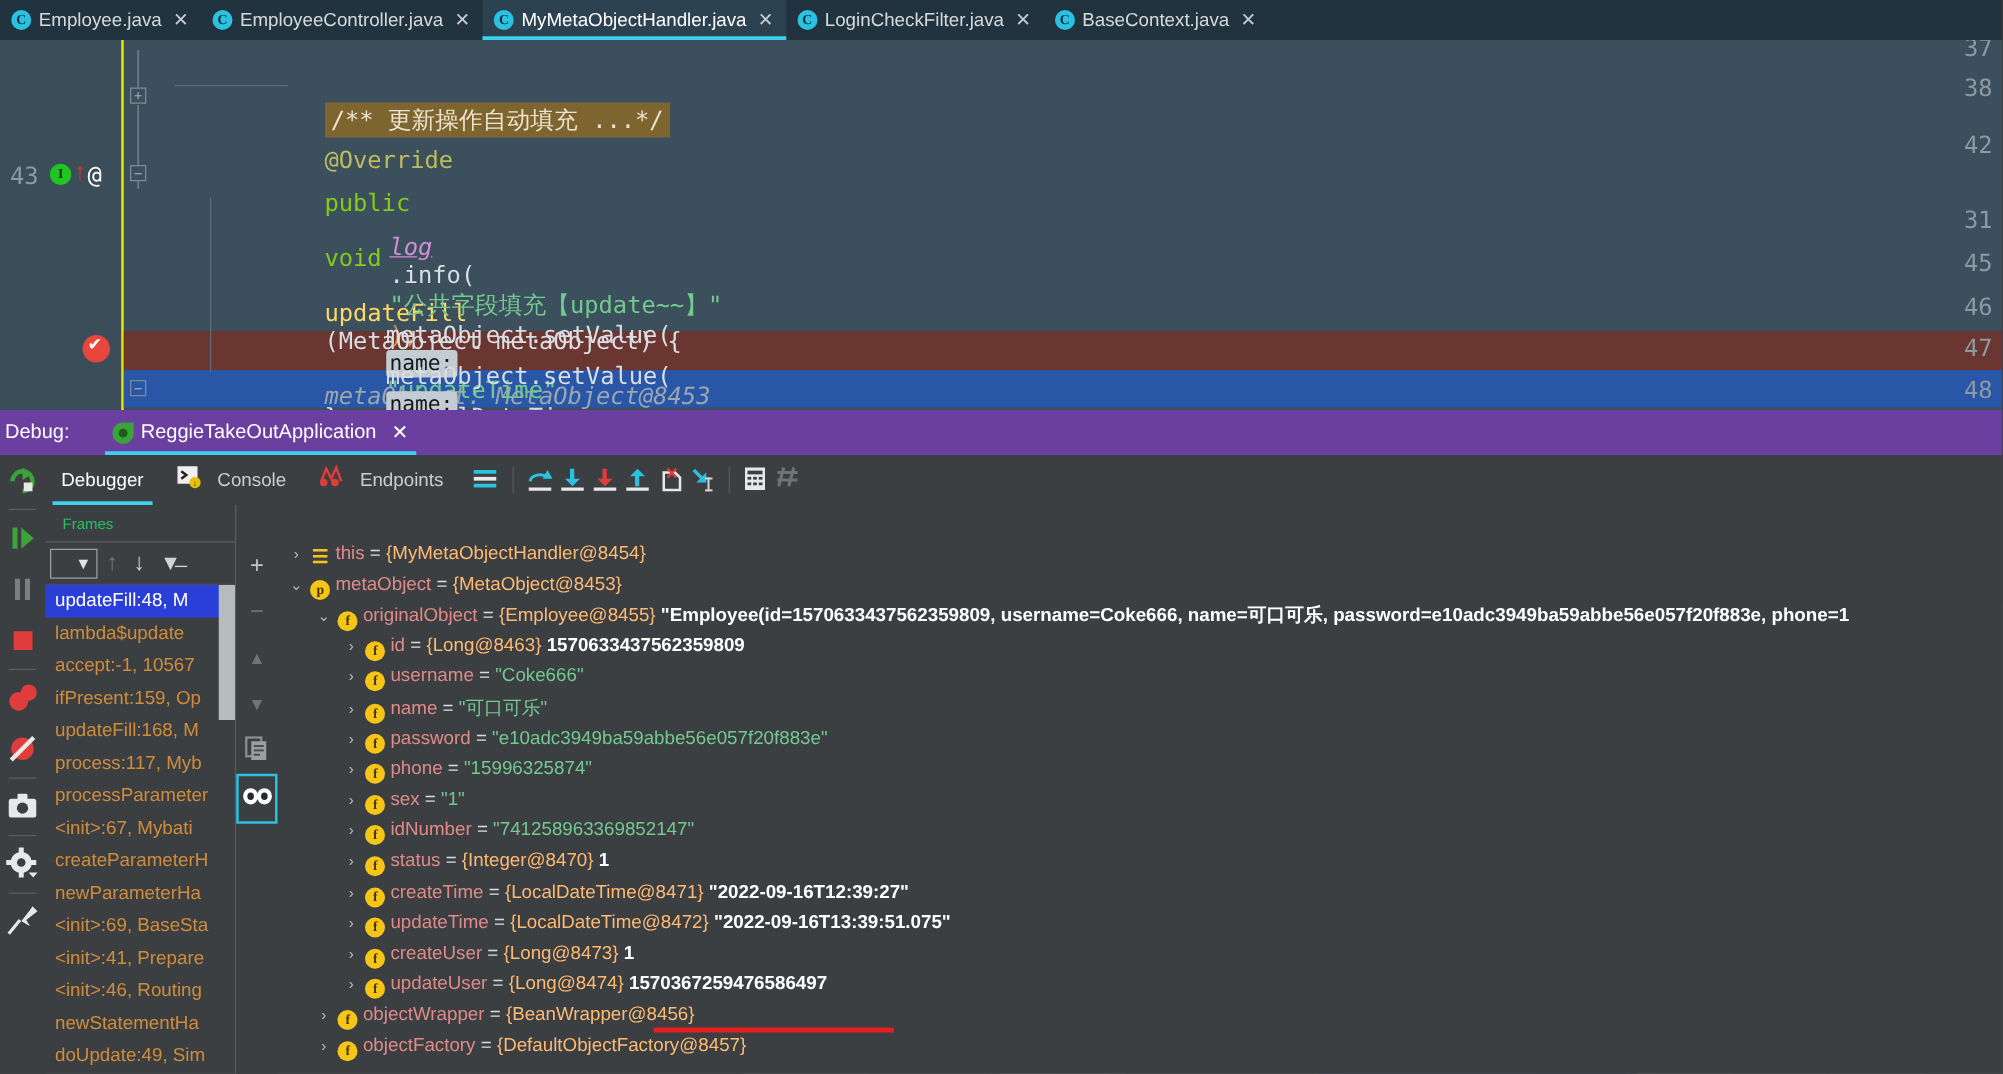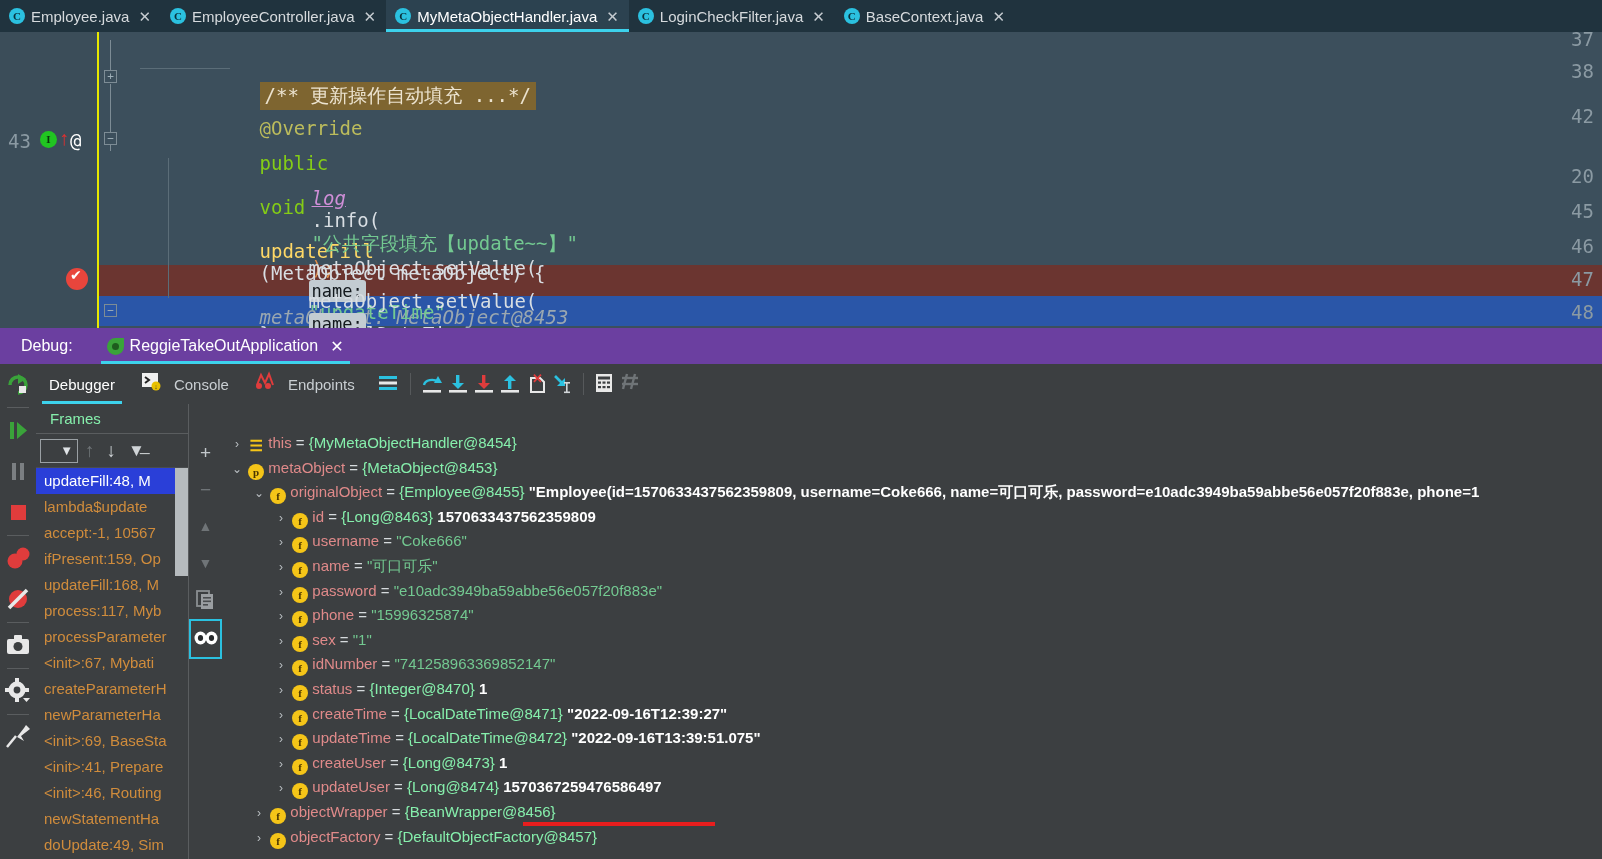--- a/index.html
+++ b/index.html
@@ -63,21 +63,21 @@
   .foldbox { position:absolute; width:13px; height:13px; border:1px solid #7d8c95;
     color:#9fb0b9; font-size:11px; line-height:11px; text-align:center;
     font-family:"DejaVu Sans Mono", monospace; }
   .foldstem { position:absolute; width:1px; background:#7d8c95; }
   .indentline { position:absolute; width:1px; background:#5b6d78; }
 
   
   .debughdr { position:absolute; left:0; top:328px; width:1602px; height:36px;
     background:#6b3fa0; display:flex; align-items:center; color:#ffffff;
     font-size:16px; }
-  .debughdr .lbl { margin-left:21px; }
+  .debughdr .lbl { margin-left:4px; }
   .dtab { position:relative; display:flex; align-items:center; gap:6px;
     margin-left:28px; height:36px; padding:0 6px; }
   .dtab:after { content:""; position:absolute; left:0; right:0; bottom:0;
     height:3px; background:#3dd2ec; }
   .leaficon { width:17px; height:17px; border-radius:50% 0 50% 50%;
     background:#3aa33a; position:relative; }
   .leaficon:after { content:""; position:absolute; left:5px; top:5px;
     width:7px; height:7px; border-radius:50%; background:#1e5c1e; }
 
   
@@ -95,21 +95,21 @@
   .dbgtab.sel:after { content:""; position:absolute; left:6px; right:6px;
     bottom:0; height:3px; background:#3dd2ec; }
   .vsep { width:1px; height:22px; background:#56595b; margin:0 8px; }
   .ticon { width:26px; height:26px; position:relative; display:inline-block; }
 
   
   .framespanel { position:absolute; left:36px; top:404px; width:152px;
     height:455px; }
   .varsdivider { position:absolute; left:188px; top:404px; width:1px;
     height:455px; background:#5a5d5f; }
-  .panelhdr { height:30px; color:#86efac; font-size:15px; display:flex;
+  .panelhdr { height:30px; color:#22c55e; font-size:12px; display:flex;
     align-items:center; padding-left:14px; border-bottom:1px solid #5a5d5f;}
   .framestb { height:34px; display:flex; align-items:center; gap:2px;
     padding-left:4px; border-bottom:1px solid #4a4d4f; }
   .threadsel { width:38px; height:24px; border:1px solid #9aa0a4;
     display:flex; align-items:center; justify-content:flex-end;
     padding-right:4px; color:#dfe3e6; font-size:9px; }
   .frameslist { position:relative; overflow:hidden; height:391px; }
   .frame { height:26px; line-height:26px; padding-left:8px; font-size:15px;
     color:#d08c3c; white-space:nowrap; overflow:hidden; }
   .frame.sel { background:#2a3fd8; color:#ffffff; }
@@ -134,21 +134,21 @@
   .chev { display:inline-block; width:14px; color:#b9bec2; font-size:12px;
     text-align:center; }
   .vic { display:inline-block; width:16px; height:16px; border-radius:50%;
     background:#f5c518; color:#4a3500; font-size:11px; font-weight:bold;
     text-align:center; line-height:16px; vertical-align:-3px;
     font-family:"Liberation Serif", serif; }
   .vic.hamb { border-radius:2px; background:transparent; color:#f5c518;
     font-size:15px; line-height:15px; }
   .vname { color:#e08a8a; }
   .veq { color:#d6dadd; }
-  .vtype { color:#86efac;text-align:center; }
+  .vtype { color:#fdba74;text-align:center; }
   .vstr { color:#73c991; }
   .vnum { color:#ffffff; font-weight:bold; }
   .redunder { position:absolute; height:4px; background:#e81e1e; }
 
   
   .bgimage { position:absolute; left:0; top:364px; width:1602px; height:495px;
     z-index:-1; overflow:hidden; background:#5a5e62; }
   .wm { position:absolute; right:28px; bottom:14px; color:#c9cdd0;
     font-size:17px; white-space:nowrap; }
 </style>
@@ -231,21 +231,21 @@
     <div class="gutter"></div>
     <div class="yellowline"></div>
 
     <div class="rowhl-red" style="top:233px;"></div>
     <div class="rowhl-blue" style="top:264px;"></div>
 
     <div class="lineno" style="top:-4px;">37</div>
     <div class="lineno" style="top:28px;">38</div>
     <div class="lineno" style="top:73px;">42</div>
     <div class="lineno" style="left:8px;right:auto;top:98px;">43</div>
-    <div class="lineno" style="top:133px;">20</div>
+    <div class="lineno" style="top:133px;">31</div>
     <div class="lineno" style="top:168px;">45</div>
     <div class="lineno" style="top:203px;">46</div>
     <div class="lineno" style="top:236px;">47</div>
     <div class="lineno" style="top:269px;">48</div>
 
     <span class="greenbadge" style="left:40px;top:99px;">I</span>
     <span class="uparrow" style="left:59px;top:96px;">↑</span>
     <span class="atmark" style="left:70px;top:97px;">@</span>
 
     <span class="bpicon" style="left:66px;top:236px;"></span>

